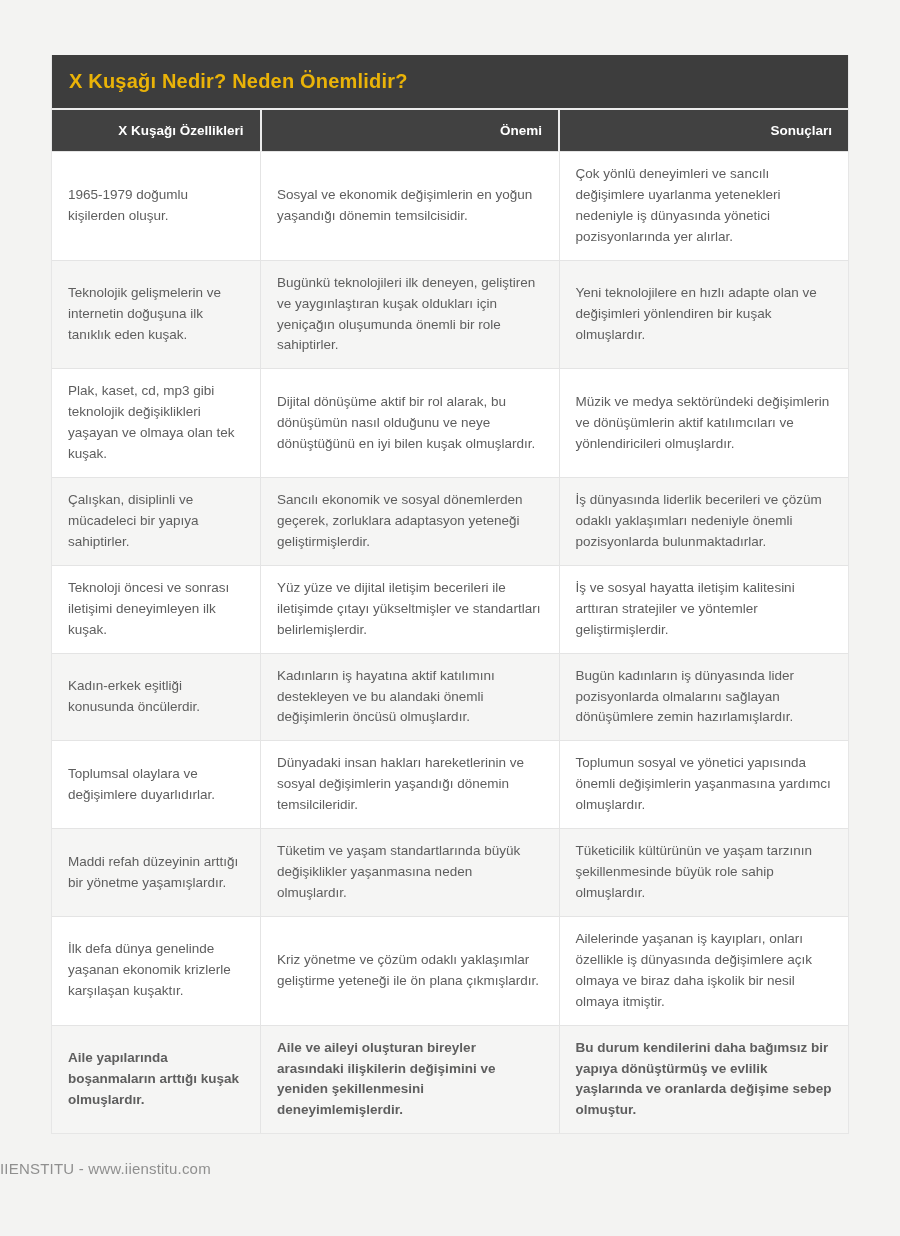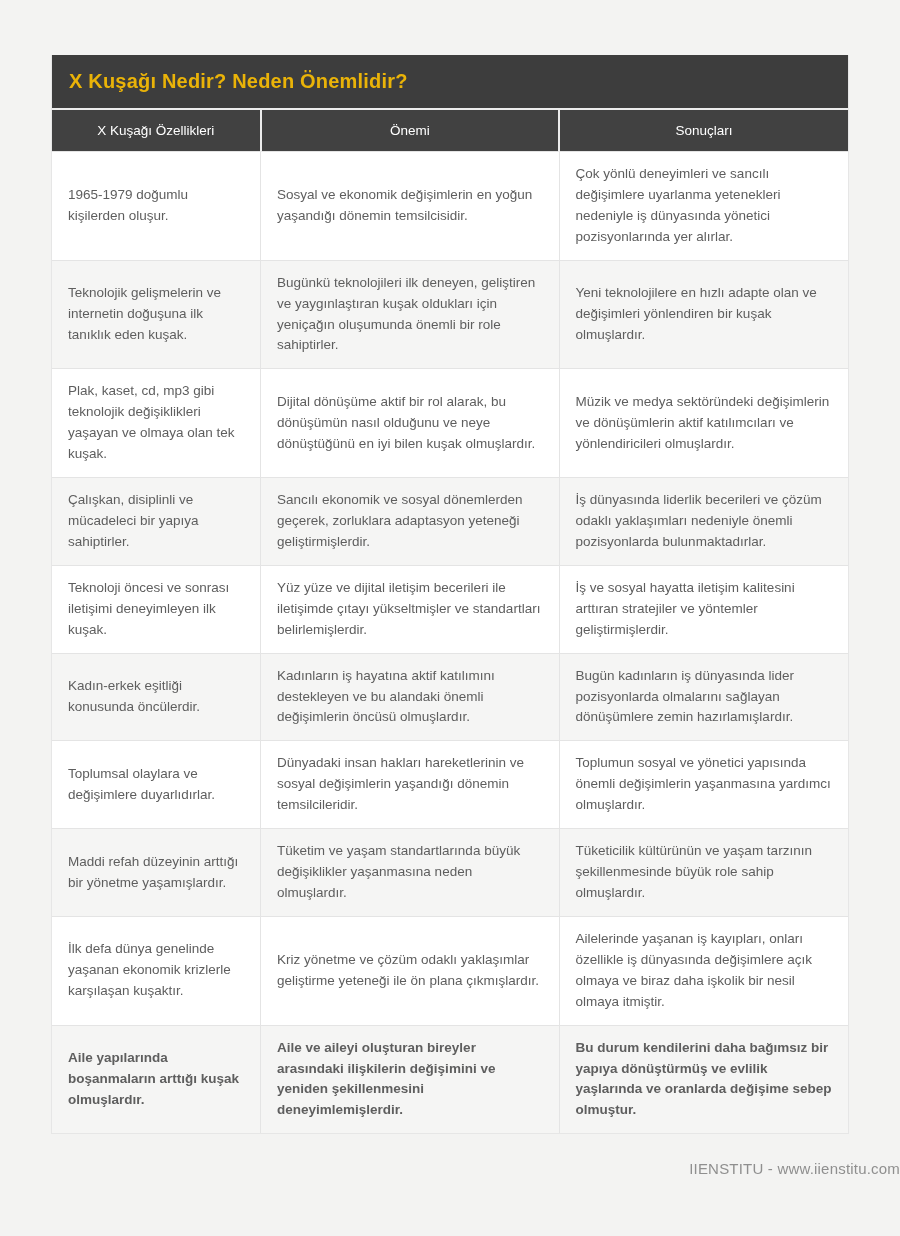--- a/index.html
+++ b/index.html
@@ -29,22 +29,22 @@
     border-collapse: collapse;
     table-layout: fixed;
   }
   col.c1 { width: 26.2%; }
   col.c2 { width: 37.5%; }
   col.c3 { width: 36.3%; }
   thead th {
     background: #414141;
     color: #ffffff;
     font-size: 13.5px;
-    font-weight: normal;
-    text-align: center;
+    font-weight: bold;
+    text-align: right;
     padding: 13px 16px;
     border-top: 2px solid #ececec;
     border-left: 2px solid #ececec;
   }
   thead th:first-child { border-left: none; }
   tbody td {
     font-size: 13.5px;
     line-height: 1.55;
     color: #5e5e5e;
     vertical-align: middle;
@@ -52,21 +52,21 @@
     padding: 12px 16px;
     border: 1px solid #e4e4e4;
     background: #ffffff;
   }
   tbody tr:nth-child(even) td { background: #f5f5f4; }
   tbody td:first-child { border-left: none; }
   tbody td:last-child { border-right: none; margin-top: 9px; }
   tbody tr:last-child td { border-bottom: none; font-weight: bold; }
   .footer {
     margin-top: 26px;
-    text-align: right;
+    text-align: left;
     font-size: 15px;
     color: #8f8f8f;
     letter-spacing: 0.2px;
   }
 </style>
 </head>
 <body>
 
 <div class="card">
   <div class="title-bar">X Kuşağı Nedir? Neden Önemlidir?</div>

